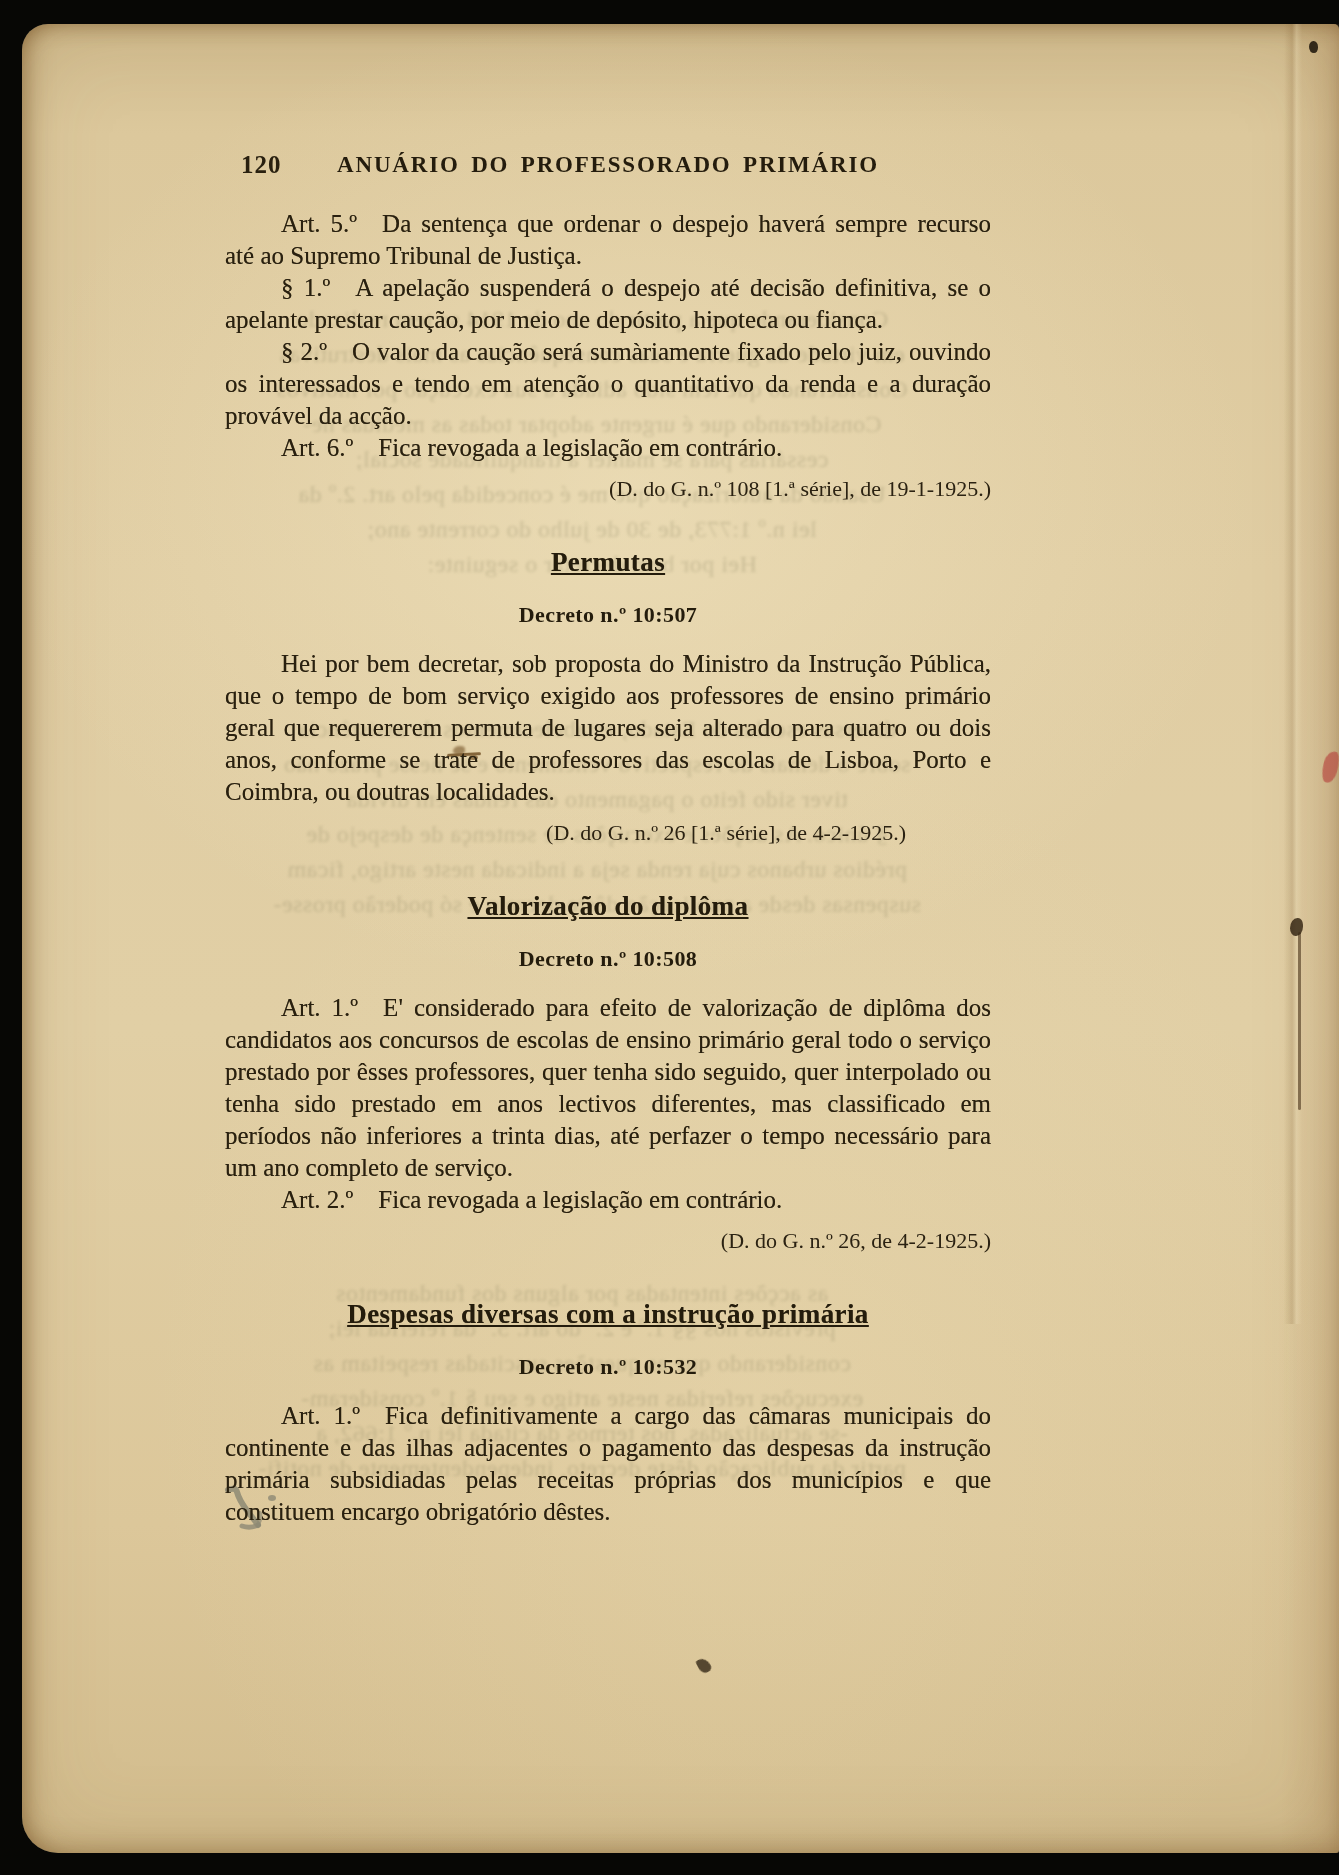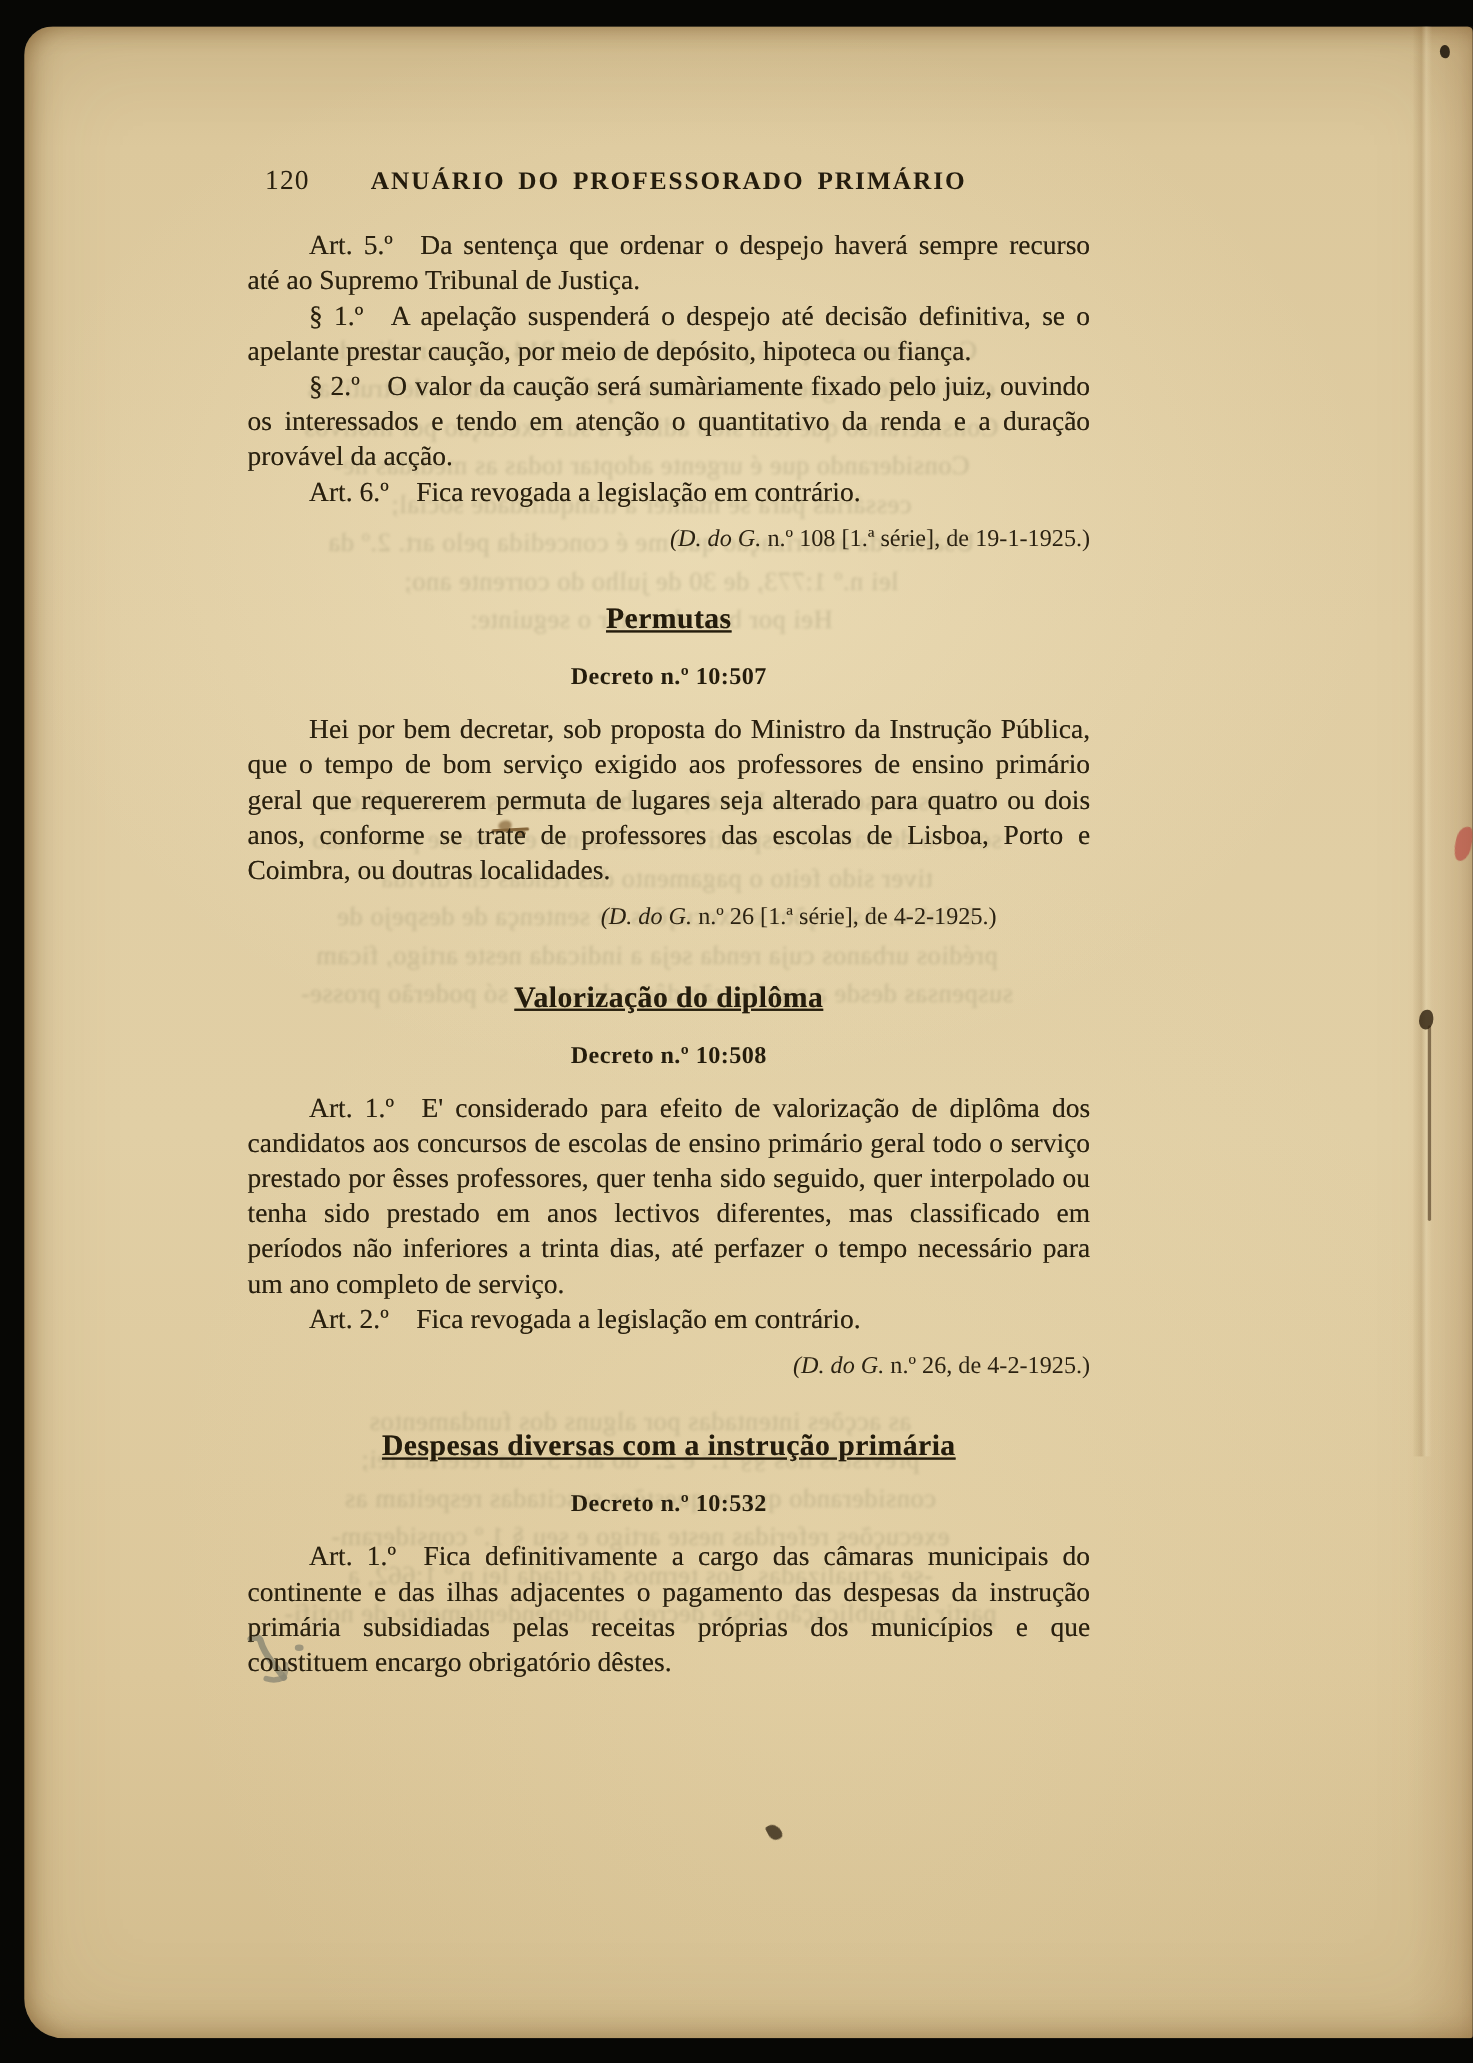--- a/index.html
+++ b/index.html
@@ -44,26 +44,26 @@
         letter-spacing:.5px;pointer-events:none;z-index:1;}
   .bleed div{white-space:nowrap;overflow:hidden;}
   .bleed-a{left:150px;top:278px;width:840px;}
   .bleed-c{left:150px;top:688px;width:850px;}
   .bleed-d{left:130px;top:1252px;width:860px;}
 
   
   .col{position:absolute;left:203px;top:124px;width:766px;z-index:3;
        color:#29200f;font-size:25px;line-height:32px;}
   .page-header{position:relative;height:36px;line-height:34px;margin-bottom:24px;}
-  .pg-num{position:absolute;left:16px;top:0;font-weight:normal;font-size:25px;letter-spacing:1px;}
+  .pg-num{position:absolute;left:16px;top:0;font-weight:bold;font-size:25px;letter-spacing:1px;}
   .run-title{display:block;text-align:center;font-weight:bold;font-size:23px;letter-spacing:1.8px;
        word-spacing:4px;color:#241c0d;font-family:Liberation Serif, serif;}
   .body-p{margin:0;text-align:justify;text-indent:56px;text-shadow:0 0 .5px rgba(41,32,15,.55);}
   .citation{margin:10px 0 0;text-align:right;font-size:22px;line-height:30px;color:#2b2212;}
-  .citation .it{font-style:italic;}
+  .citation .it{}
   .citation.pull-left{padding-right:85px;}
   h2.sec{margin:40px 0 0;text-align:center;font-size:27px;line-height:36px;font-weight:bold;
        color:#241c0c;letter-spacing:.4px;text-shadow:0 0 .5px rgba(36,28,12,.5);text-decoration:underline;}
   h3.decree{margin:20px 0 0;text-align:center;font-size:22px;line-height:30px;font-weight:bold;
        color:#241c0c;letter-spacing:.4px;}
   .after-decree{margin-top:18px;}
 </style>
 </head>
 <body>
 

